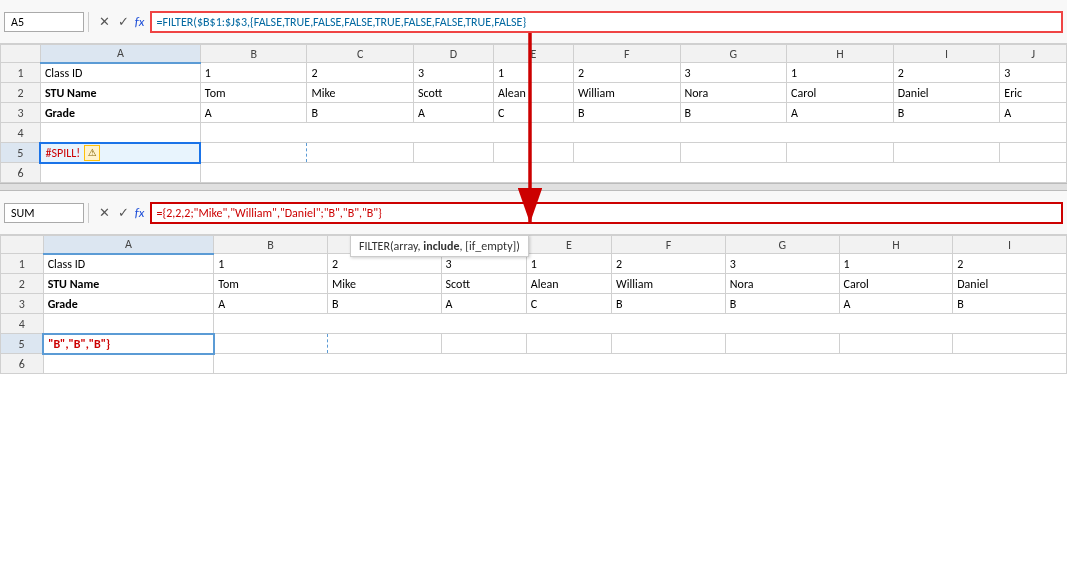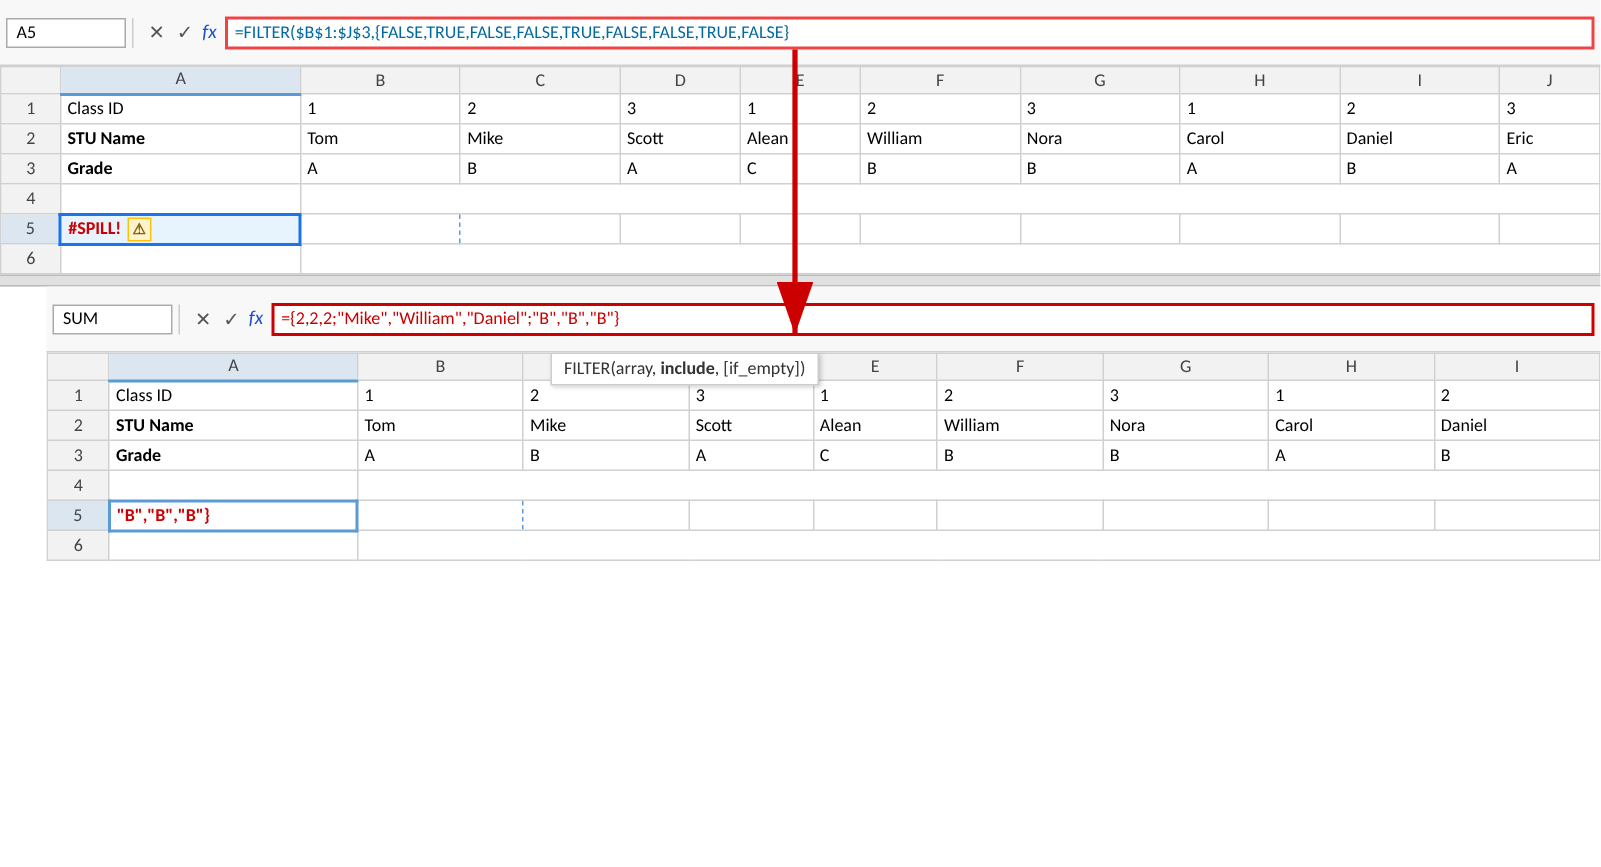--- a/index.html
+++ b/index.html
@@ -118,21 +118,21 @@
     .col-i { width: 80px; }
     .col-j { width: 50px; }
 
     .bold { font-weight: bold; margin-top: 30px; }
     .selected-cell {
       background: #e8f4fd;
       border: 2px solid #1a73e8 !important;
     }
     .spill-error {
       color: #c00;
-      font-weight: bold;
+      font-weight: normal;
       display: flex;
       align-items: center;
       gap: 4px;
     }
     .warn-icon {
       display: inline-flex;
       align-items: center;
       justify-content: center;
       width: 16px;
       height: 16px;
@@ -161,21 +161,21 @@
       font-size: 12px;
       color: #333;
       z-index: 10;
       box-shadow: 1px 1px 3px rgba(0,0,0,0.2);
     }
     .formula-tooltip .bold-part {
       font-weight: bold;
     }
 
     .top-section { position: relative; }
-    .bottom-section { position: relative; padding-left: 31px; }
+    .bottom-section { position: relative; }
   </style>
 </head>
 <body>
 
 <div class="top-section">
 
   <div class="formula-bar">
     <div class="cell-ref-box">A5</div>
     <div class="formula-bar-divider"></div>
     <div class="formula-bar-icons">
@@ -314,21 +314,21 @@
     <div class="formula-bar-icons">
       <span class="formula-bar-icon">✕</span>
       <span class="formula-bar-icon">✓</span>
     </div>
     <span class="fx-label">fx</span>
     <input class="formula-input-bottom" type="text" value="={2,2,2;&quot;Mike&quot;,&quot;William&quot;,&quot;Daniel&quot;;&quot;B&quot;,&quot;B&quot;,&quot;B&quot;}" style="">
   </div>
 
   <div class="grid-container" style="position:relative;">
 
-    <div class="formula-tooltip" style="position:absolute;top:0px;left:336px;z-index:10;">
+    <div class="formula-tooltip" style="position:absolute;top:0px;left:350px;z-index:10;">
       <span>FILTER(array, </span><span class="bold-part">include</span><span>, [if_empty])</span>
     </div>
     <table>
       <colgroup>
         <col style="width:30px">
         <col class="col-a">
         <col class="col-b">
         <col class="col-c">
         <col class="col-d">
         <col class="col-e">

